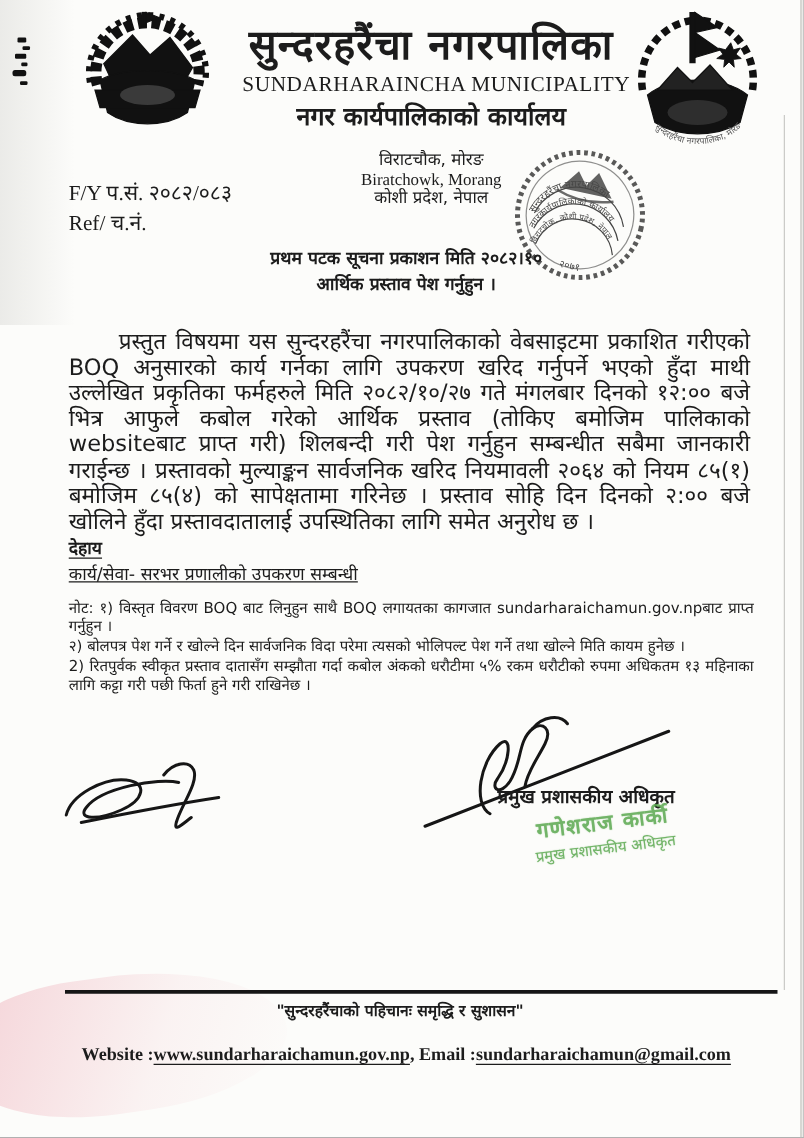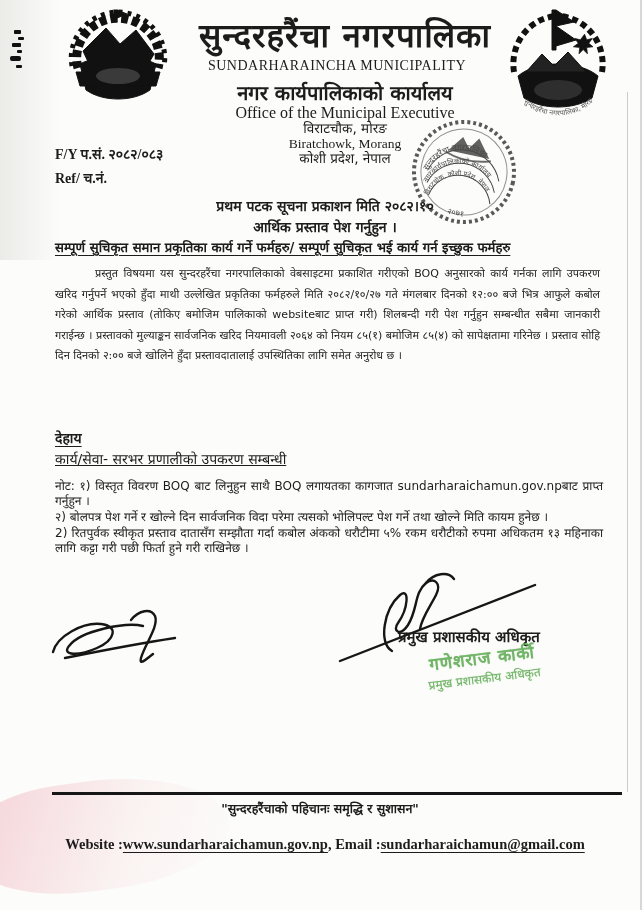--- a/index.html
+++ b/index.html
@@ -6,31 +6,31 @@
   .page{
     position:relative;width:643px;height:910px;margin:0 auto;
     background:#fcfcfa;overflow:hidden;
     font-family:"DejaVu Sans",sans-serif;color:#1c1c1c;
   }
   .abs{position:absolute;}
   .serif{font-family:"Liberation Serif",serif;}
   .center{text-align:center;}
   
   .title-np{left:160px;top:12px;width:370px;font-size:33px;font-weight:700;letter-spacing:1px;}
-  .title-en{left:152px;top:58px;width:370px;font-size:14px;letter-spacing:.5px;}
+  .title-en{left:164px;top:58px;width:370px;font-size:17px;letter-spacing:.5px;}
   .office-np{left:160px;top:79px;width:370px;font-size:20px;font-weight:700;}
   .office-en{left:160px;top:104px;width:370px;font-size:16px;}
   .addr{left:200px;width:290px;font-size:13.5px;line-height:15px;}
-  .fy-block{left:55px;top:143px;font-size:14px;line-height:24px;font-family:"Liberation Serif",serif;font-weight:bold;}
+  .fy-block{left:55px;top:143px;font-size:17px;line-height:24px;font-family:"Liberation Serif",serif;}
   .pub-line{left:130px;top:196px;width:390px;font-size:14px;font-weight:700;}
   .sub-line{left:130px;top:217px;width:390px;font-size:14px;font-weight:700;}
   
   .addressee{left:55px;top:238px;width:535px;font-size:13.2px;font-weight:700;
     text-decoration:underline;text-underline-offset:3px;}
-  .body-par{left:55px;top:264px;width:545px;font-size:11px;line-height:20.5px;
+  .body-par{left:55px;top:264px;width:545px;font-size:18px;line-height:20.5px;
     text-align:justify;text-indent:40px;}
   .dehaya{left:55px;top:428px;font-size:14px;font-weight:700;text-decoration:underline;text-underline-offset:3px;}
   .work-line{left:55px;top:449px;font-size:14px;text-decoration:underline;}
   .notes{left:55px;top:479px;width:548px;font-size:12px;line-height:15px;text-align:justify;}
   .notes p{margin:0 0 1px 0;}
   
   .designation{left:398px;top:626px;font-size:15px;font-weight:700;}
   .green-stamp{left:368px;top:646px;width:230px;text-align:center;color:#5aa84f;
     transform:rotate(-7deg);opacity:.85;text-shadow:0 0 1px rgba(90,168,79,.6);}
   .green-stamp .l1{font-size:17px;font-weight:700;letter-spacing:1px;}
@@ -102,21 +102,20 @@
       <path d="M24,70 L40,52 L52,64 L66,50 L84,70 Z" fill="#222"></path>
       <ellipse cx="56" cy="88" rx="24" ry="10" fill="#2e2e2e" stroke="none"></ellipse>
       <path id="embRtxt" d="M22,100 A40,28 0 0 0 90,100" fill="none" stroke="none"></path>
       <text font-size="7" fill="#555" stroke="none"><textPath href="#embRtxt">सुन्दरहरैंचा नगरपालिका, मोरङ</textPath></text>
     </g>
   </svg>
 
   <div class="abs title-np center">सुन्दरहरैंचा नगरपालिका</div>
   <div class="abs title-en center serif">SUNDARHARAINCHA MUNICIPALITY</div>
   <div class="abs office-np center">नगर कार्यपालिकाको कार्यालय</div>
-  <div class="abs office-en center serif">Office of the Municipal Executive</div>
 
   <div class="abs addr center serif" style="top:136px;">Biratchowk, Morang</div>
   <div class="abs addr center" style="top:121px;">विराटचौक, मोरङ</div>
   <div class="abs addr center" style="top:151px;">कोशी प्रदेश, नेपाल</div>
 
   <div class="abs fy-block">
     <div>F/Y प.सं. २०८२/०८३</div>
     <div>Ref/ च.नं.</div>
   </div>
 
@@ -134,21 +133,20 @@
       <text><textPath href="#st1">सुन्दरहरैंचा नगरपालिका</textPath></text>
       <text font-size="7"><textPath href="#st2">नगरकार्यपालिकाको कार्यालय</textPath></text>
       <text font-size="6.5"><textPath href="#st3">विराटचोक, कोशी प्रदेश, नेपाल</textPath></text>
       <text x="48" y="100" font-size="8">२०७१</text>
     </g>
   </svg>
 
   <div class="abs pub-line center">प्रथम पटक सूचना प्रकाशन मिति २०८२।१०</div>
   <div class="abs sub-line center">आर्थिक प्रस्ताव पेश गर्नुहुन ।</div>
 
-  <div class="abs addressee">सम्पूर्ण सुचिकृत समान प्रकृतिका कार्य गर्ने फर्महरु/ सम्पूर्ण सुचिकृत भई कार्य गर्न इच्छुक फर्महरु</div>
   <div class="abs body-par">प्रस्तुत विषयमा यस सुन्दरहरैंचा नगरपालिकाको वेबसाइटमा प्रकाशित गरीएको BOQ अनुसारको कार्य गर्नका लागि उपकरण खरिद गर्नुपर्ने भएको हुँदा माथी उल्लेखित प्रकृतिका फर्महरुले मिति २०८२/१०/२७ गते मंगलबार दिनको १२:०० बजे भित्र आफुले कबोल गरेको आर्थिक प्रस्ताव (तोकिए बमोजिम पालिकाको websiteबाट प्राप्त गरी) शिलबन्दी गरी पेश गर्नुहुन सम्बन्धीत सबैमा जानकारी गराईन्छ । प्रस्तावको मुल्याङ्कन सार्वजनिक खरिद नियमावली २०६४ को नियम ८५(१) बमोजिम ८५(४) को सापेक्षतामा गरिनेछ । प्रस्ताव सोहि दिन दिनको २:०० बजे खोलिने हुँदा प्रस्तावदातालाई उपस्थितिका लागि समेत अनुरोध छ ।</div>
   <div class="abs dehaya">देहाय</div>
   <div class="abs work-line">कार्य/सेवा- सरभर प्रणालीको उपकरण सम्बन्धी</div>
 
   <div class="abs notes">
     <p>नोट: १) विस्तृत विवरण BOQ बाट लिनुहुन साथै BOQ लगायतका कागजात sundarharaichamun.gov.npबाट प्राप्त गर्नुहुन ।</p>
     <p>२) बोलपत्र पेश गर्ने र खोल्ने दिन सार्वजनिक विदा परेमा त्यसको भोलिपल्ट पेश गर्ने तथा खोल्ने मिति कायम हुनेछ ।</p>
     <p>2) रितपुर्वक स्वीकृत प्रस्ताव दातासँग सम्झौता गर्दा कबोल अंकको धरौटीमा ५% रकम धरौटीको रुपमा अधिकतम १३ महिनाका लागि कट्टा गरी पछी फिर्ता हुने गरी राखिनेछ ।</p>
   </div>
 

